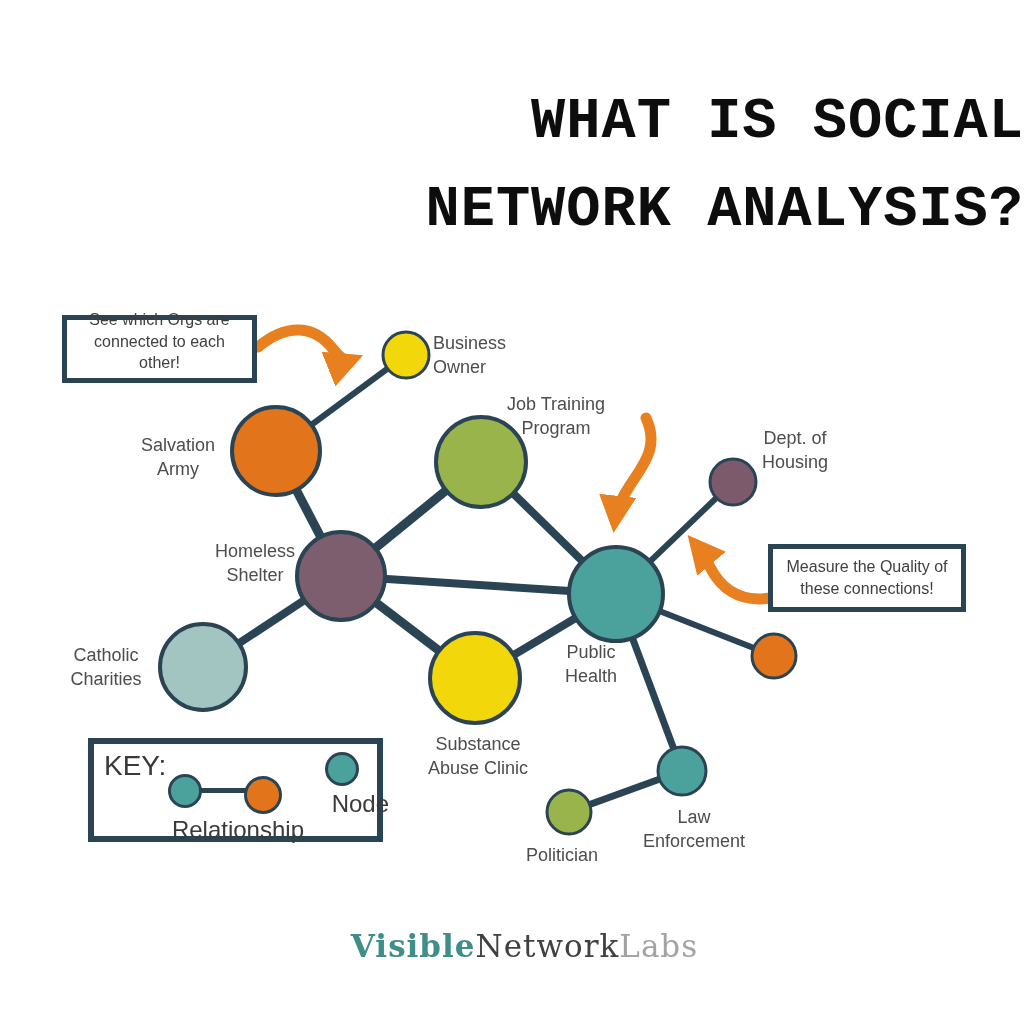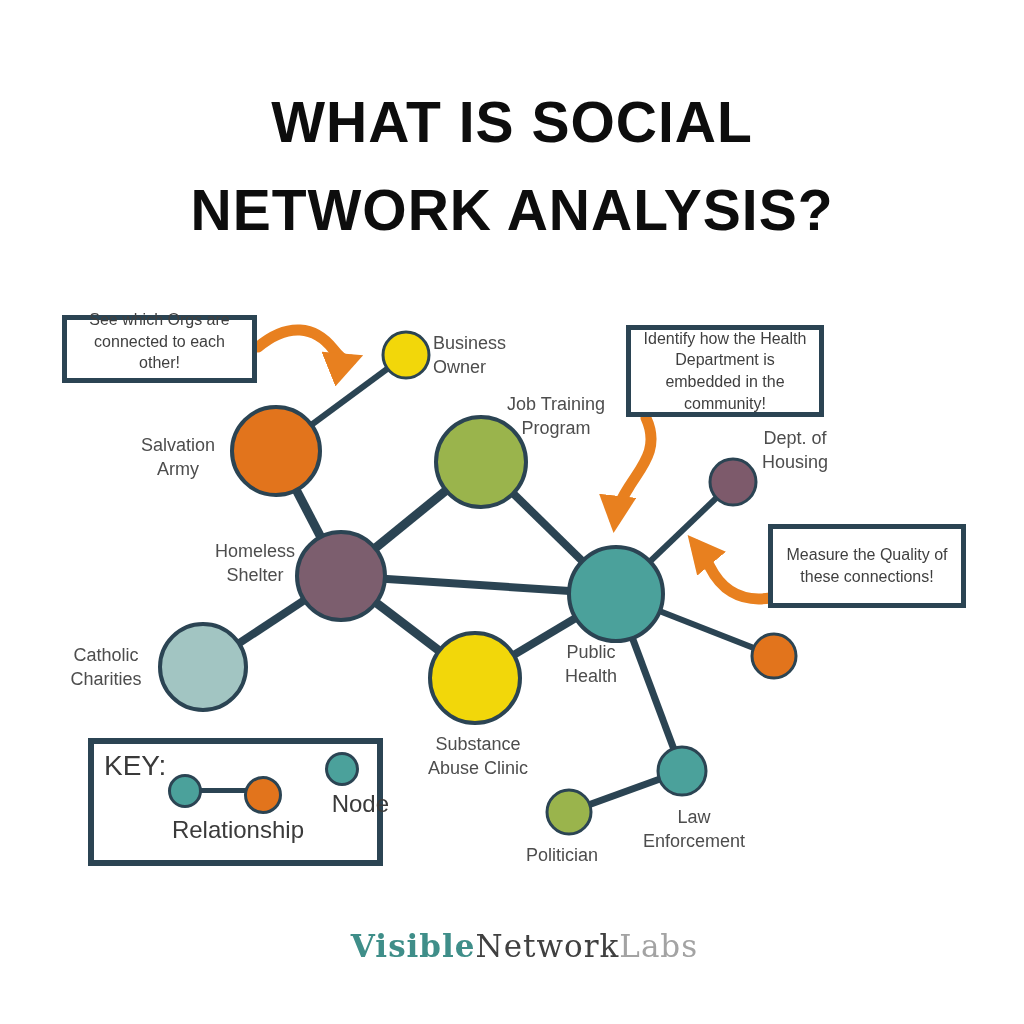--- a/index.html
+++ b/index.html
@@ -1,30 +1,30 @@
 <!DOCTYPE html>
 <html><head>
 <meta charset="utf-8">
 <style>
   html,body{margin:0;padding:0;background:#fff;}
   .canvas{position:relative;width:1024px;height:1024px;background:#ffffff;overflow:hidden;
           font-family:"Liberation Sans",sans-serif;}
-  .title{position:absolute;left:0;top:78px;width:1024px;text-align:center;
-         font-family:Liberation Sans, sans-serif;font-weight:bold;
+  .title{position:absolute;left:0;top:78px;width:1024px;text-align:right;
+         font-family:Liberation Mono, monospace;font-weight:bold;
          color:#0d0d0d;font-size:57px;line-height:1.55;letter-spacing:1px;}
   #net-layer{position:absolute;left:0;top:0;}
   #net-layer text{font-family:"Liberation Sans",sans-serif;font-size:18px;fill:#4d4d4d;}
   .callout{position:absolute;border:5px solid #2b4453;background:#fff;color:#3f3f3f;
            display:flex;align-items:center;justify-content:center;text-align:center;
            font-size:16px;line-height:1.35;box-sizing:border-box;padding:4px 8px;}
   .callout-1{left:62px;top:315px;width:195px;height:68px;align-items:flex-end;}
   .callout-2{left:626px;top:325px;width:198px;height:92px;}
-  .callout-3{left:768px;top:524px;width:198px;height:84px;justify-content:center;}
+  .callout-3{left:768px;top:544px;width:198px;height:68px;justify-content:center;}
   .callout-4{left:736px;top:708px;width:196px;height:84px;}
-  .key-box{position:absolute;left:88px;top:738px;width:295px;height:128px;
+  .key-box{position:absolute;left:88px;top:738px;width:295px;height:104px;
            border:6px solid #2b4453;background:#fff;box-sizing:border-box;}
   .key-title{position:absolute;left:10px;top:6px;font-size:28px;color:#3a3a3a;}
   .key-circle{position:absolute;border-radius:50%;border:3px solid #2b4453;box-sizing:border-box;}
   .key-rel-a{left:74px;top:30px;width:34px;height:34px;background:#4ba19b;}
   .key-rel-b{left:150px;top:32px;width:38px;height:38px;background:#e2741c;}
   .key-line{position:absolute;left:90px;top:44px;width:70px;height:5px;background:#2b4453;}
   .key-node{left:231px;top:8px;width:34px;height:34px;background:#4ba19b;}
   .key-label{position:absolute;color:#3a3a3a;font-size:24px;text-align:right;}
   .key-rel-label{left:40px;top:72px;width:170px;}
   .key-node-label{left:205px;top:46px;width:90px;}
@@ -92,23 +92,20 @@
     <g fill="none" stroke="#e8801f" stroke-width="11" stroke-linecap="round">
       <path d="M 258 347 C 288 322, 315 326, 333 349 C 341 359, 346 362, 351 360" marker-end="url(#ah)"></path>
       <path d="M 646 418 C 660 448, 642 466, 629 487 C 620 501, 616 511, 615 520" marker-end="url(#ah)"></path>
       <path d="M 770 598 C 738 603, 720 587, 710 567 C 705 557, 701 551, 696 545" marker-end="url(#ah)"></path>
     </g>
   </svg>
 
   <div class="callout callout-1">
     <span>See which Orgs are connected to each other!</span>
   </div>
-  <div class="callout callout-2">
-    <span>Identify how the Health Department is embedded in the community!</span>
-  </div>
   <div class="callout callout-3">
     <span>Measure the Quality of these connections!</span>
   </div>
 
   <div class="key-box">
     <span class="key-title">KEY:</span>
     <span class="key-line"></span>
     <span class="key-circle key-rel-a"></span>
     <span class="key-circle key-rel-b"></span>
     <span class="key-label key-rel-label">Relationship</span>

